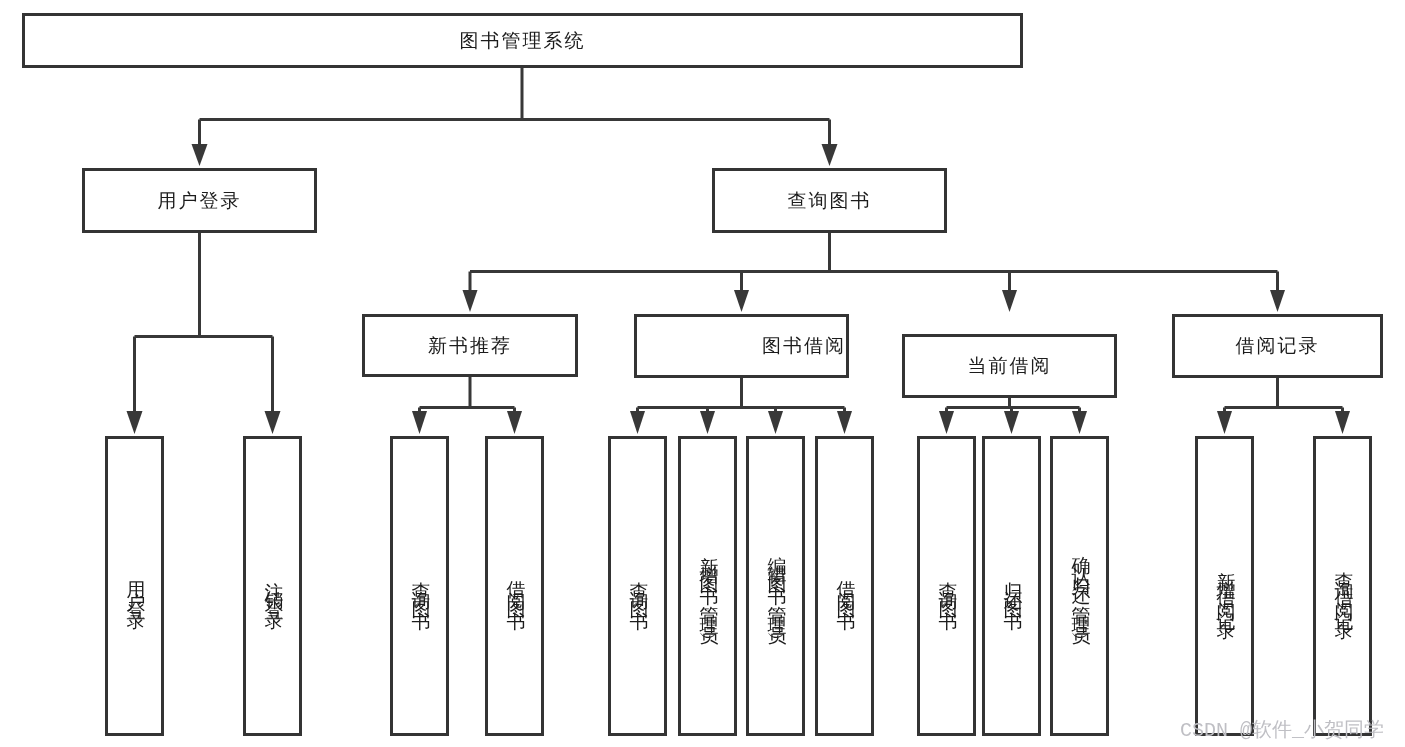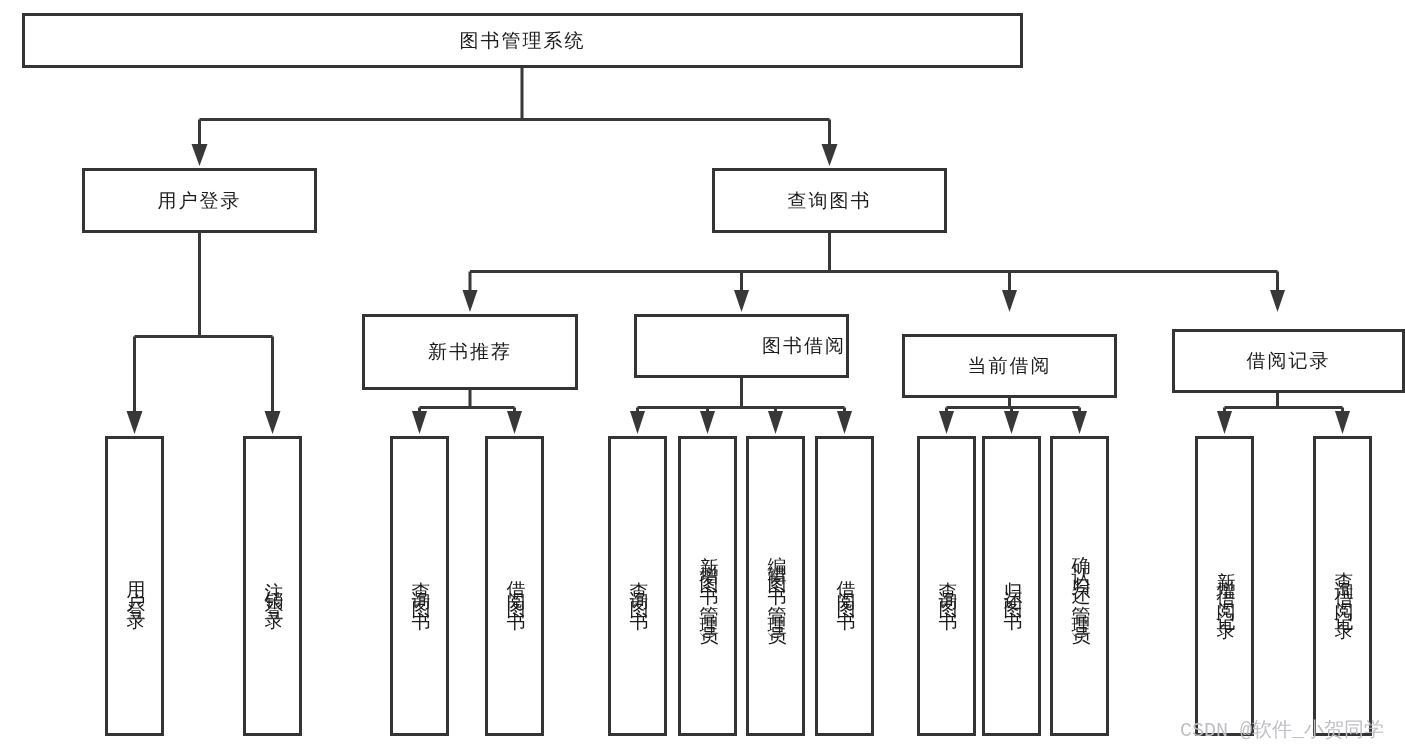--- a/index.html
+++ b/index.html
@@ -56,24 +56,24 @@
     top: 716px;
     font-size: 20px;
     color: #bfbfc4;
     white-space: nowrap;
     z-index: 3;
   }
   
   #node-root        { left: 22px;   top: 13px;  width: 1001px; height: 55px; }
   #node-user-login  { left: 82px;   top: 168px; width: 235px;  height: 65px; }
   #node-book-mgmt   { left: 712px;  top: 168px; width: 235px;  height: 65px; }
-  #node-new-book    { left: 362px;  top: 314px; width: 216px;  height: 76px; align-items: center; }
+  #node-new-book    { left: 362px;  top: 314px; width: 216px;  height: 63px; align-items: center; }
   #node-book-borrow { left: 634px;  top: 314px; width: 215px;  height: 64px; justify-content: flex-end; }
   #node-cur-borrow  { left: 902px;  top: 314px; width: 215px;  height: 64px; margin-top: 20px; }
-  #node-borrow-rec  { left: 1172px; top: 314px; width: 233px;  height: 64px; margin-top: 15px; }
+  #node-borrow-rec  { left: 1172px; top: 314px; width: 211px;  height: 64px; }
   #leaf-1  { left: 105px; }
   #leaf-2  { left: 243px; }
   #leaf-3  { left: 390px; }
   #leaf-4  { left: 485px; }
   #leaf-5  { left: 608px; }
   #leaf-6  { left: 678px; }
   #leaf-7  { left: 746px; }
   #leaf-8  { left: 815px; }
   #leaf-9  { left: 917px; }
   #leaf-10 { left: 982px; }

